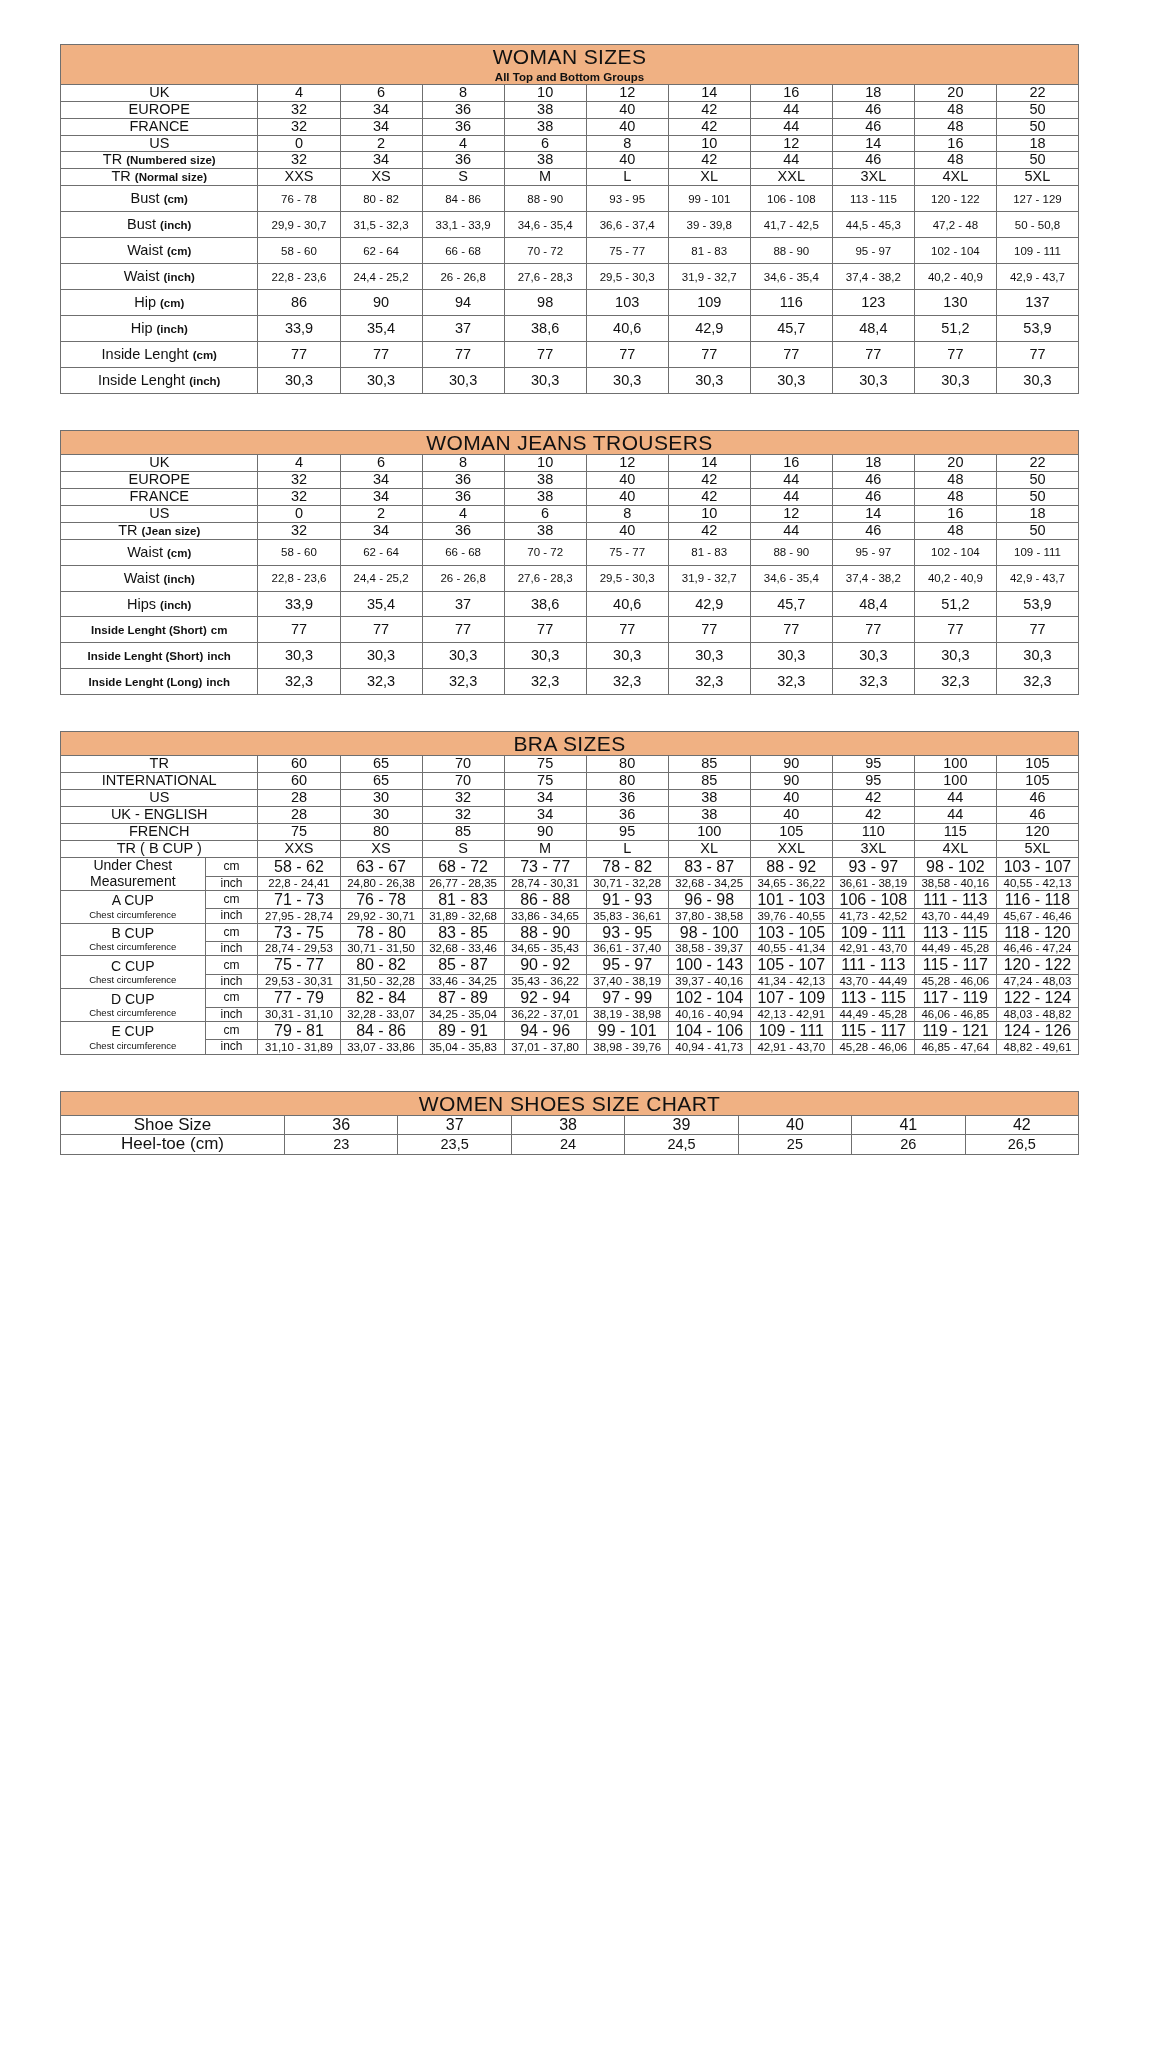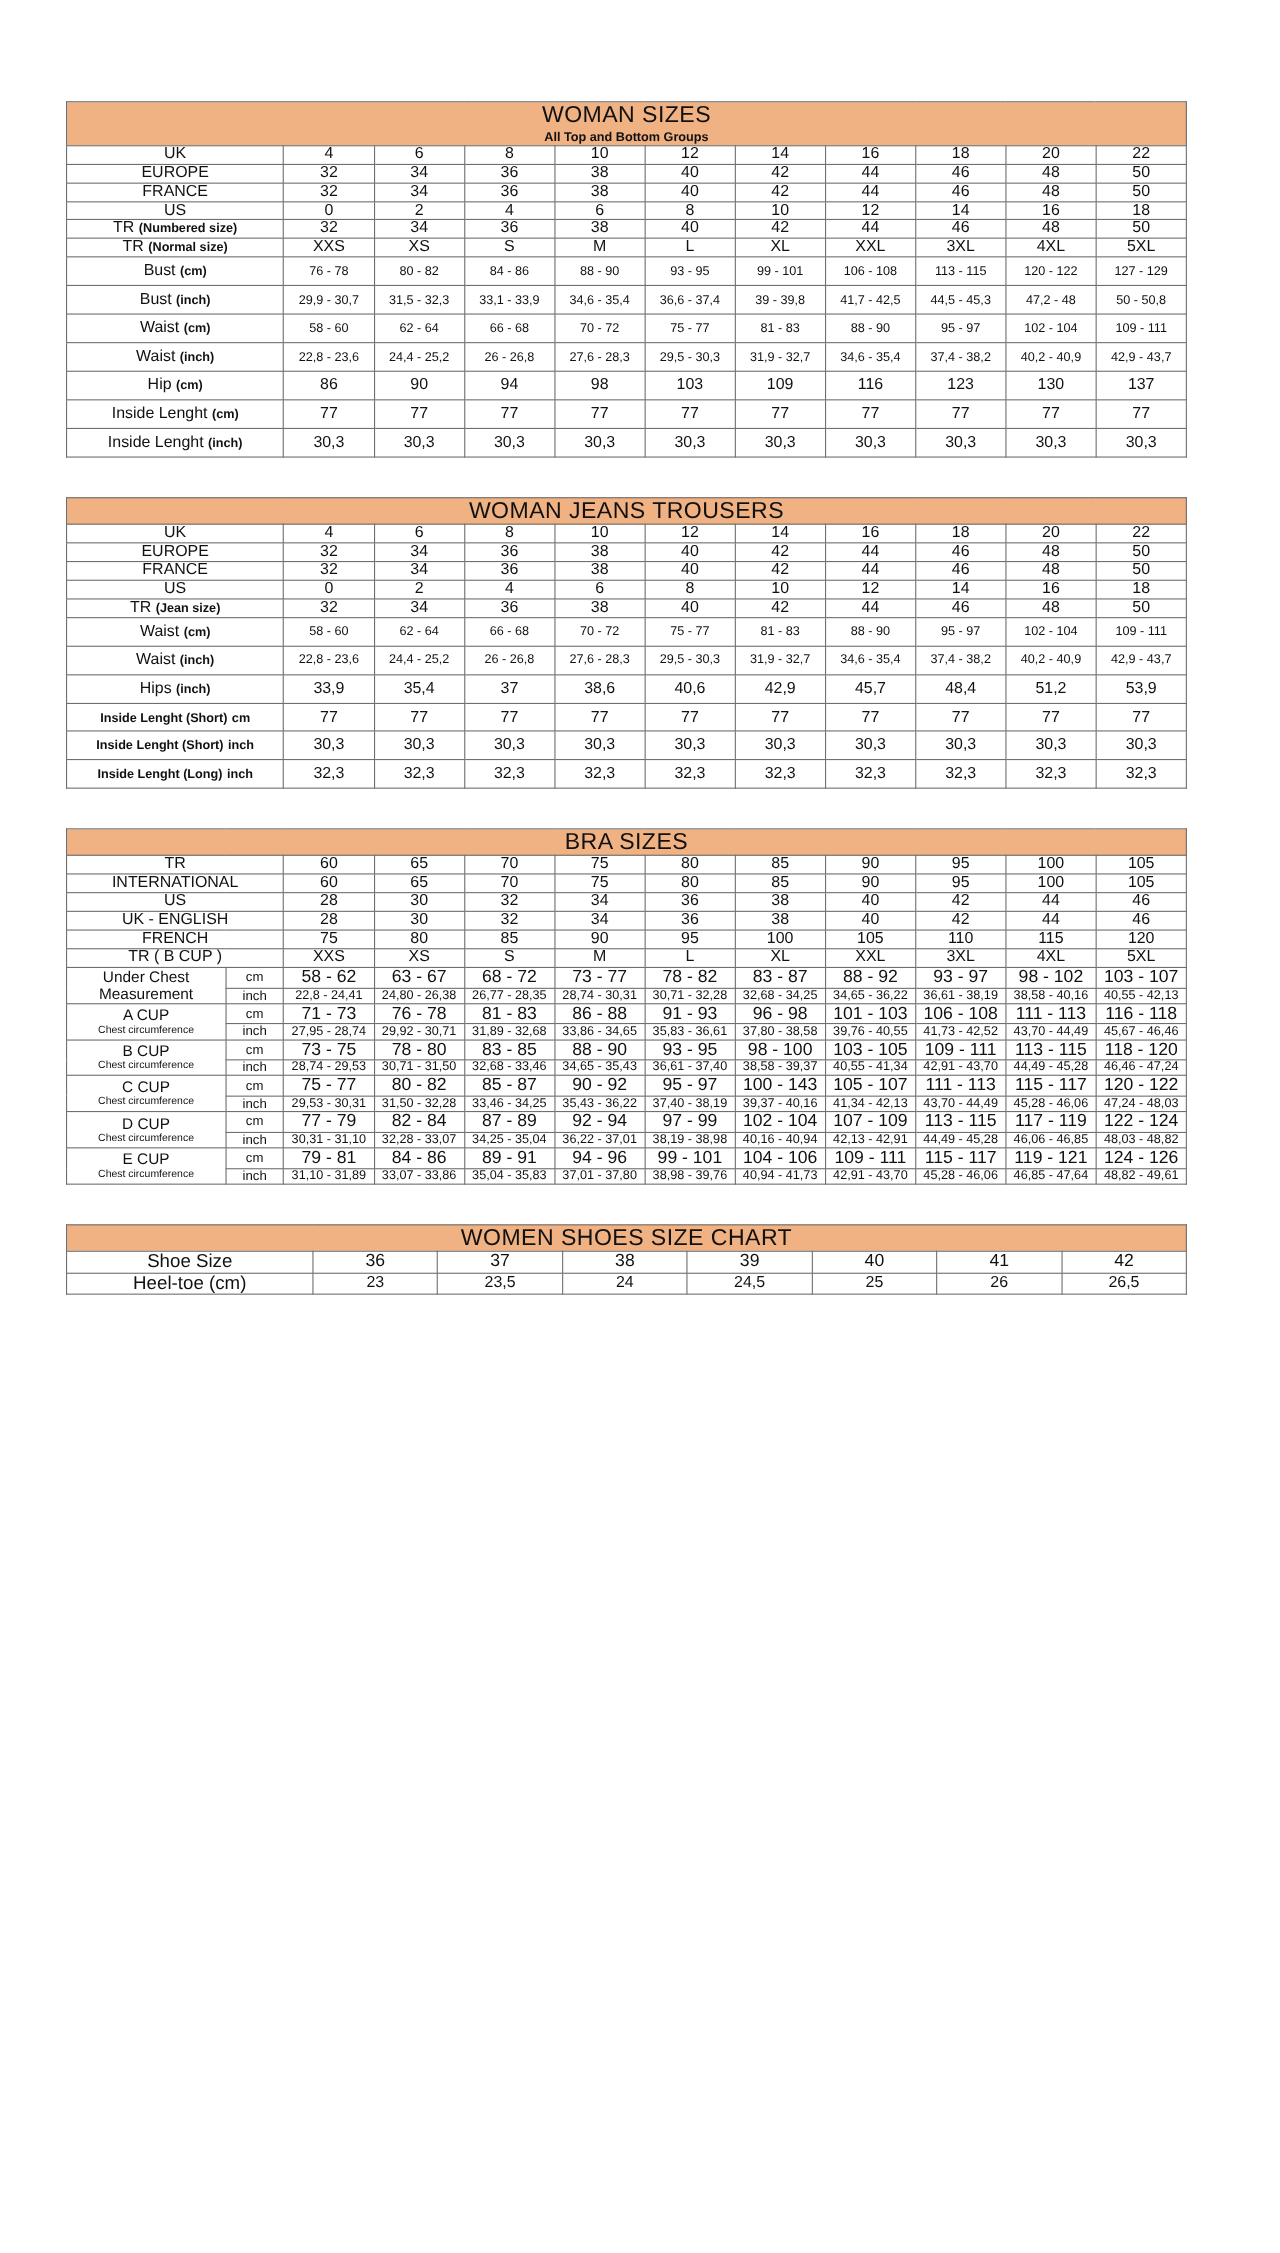--- a/index.html
+++ b/index.html
@@ -10,21 +10,20 @@
   body {
     width: 1164px;
     font-family: "Liberation Sans", sans-serif;
     color: #111111;
     -webkit-font-smoothing: antialiased;
   }
   .page {
     width: 1164px;
     box-sizing: border-box;
     padding: 44px 85px 40px 60px;
-    margin-top: 48px;
   }
   table.chart {
     width: 100%;
     border-collapse: collapse;
     table-layout: fixed;
     margin: 0 0 36px 0;
     background: #fff;
   }
   table.chart td, table.chart th {
     border: 1px solid #6f6f6f;
@@ -301,20 +300,36 @@
         <td class="val">86</td>
         <td class="val">90</td>
         <td class="val">94</td>
         <td class="val">98</td>
         <td class="val">103</td>
         <td class="val">109</td>
         <td class="val">116</td>
         <td class="val">123</td>
         <td class="val">130</td>
         <td class="val">137</td>
+      </tr>
+      <tr class="pair-bot">
+        <td class="rowlabel">
+          <span>Hip</span>
+          <span class="small">(inch)</span>
+        </td>
+        <td class="val">33,9</td>
+        <td class="val">35,4</td>
+        <td class="val">37</td>
+        <td class="val">38,6</td>
+        <td class="val">40,6</td>
+        <td class="val">42,9</td>
+        <td class="val">45,7</td>
+        <td class="val">48,4</td>
+        <td class="val">51,2</td>
+        <td class="val">53,9</td>
       </tr>
 
       <tr class="pair-top">
         <td class="rowlabel">
           <span>Inside Lenght</span>
           <span class="small">(cm)</span>
         </td>
         <td class="val">77</td>
         <td class="val">77</td>
         <td class="val">77</td>

